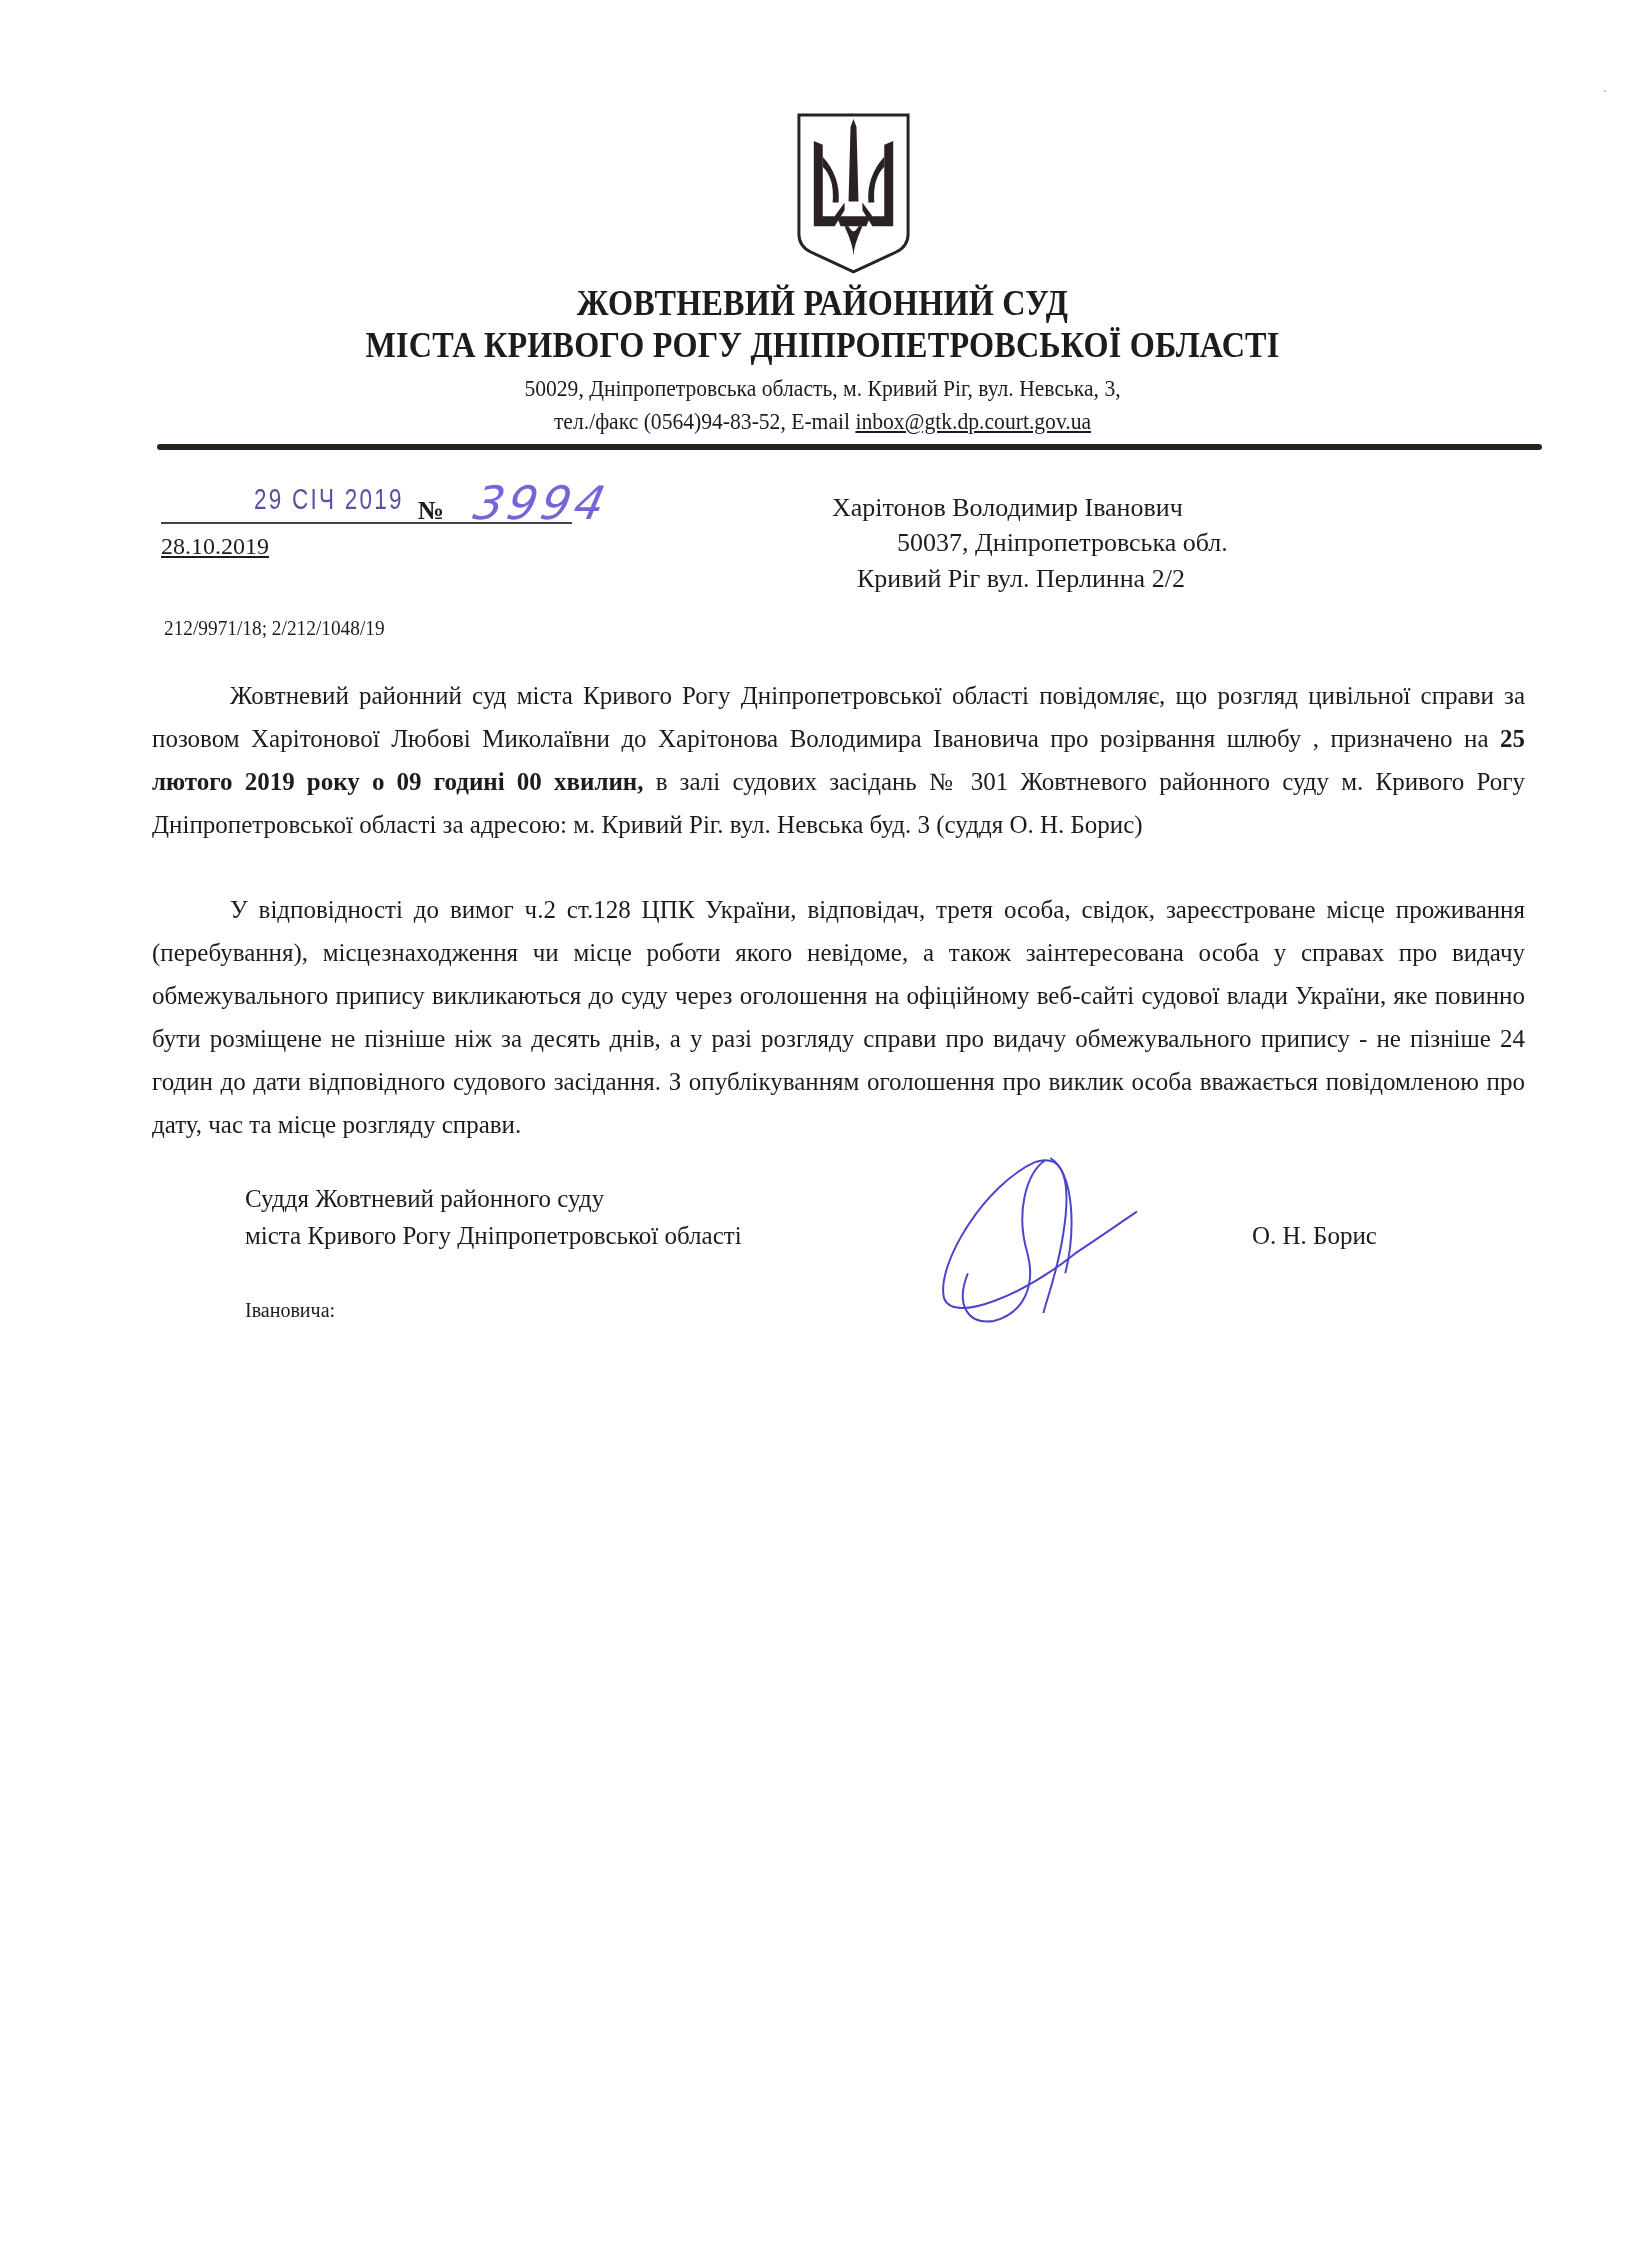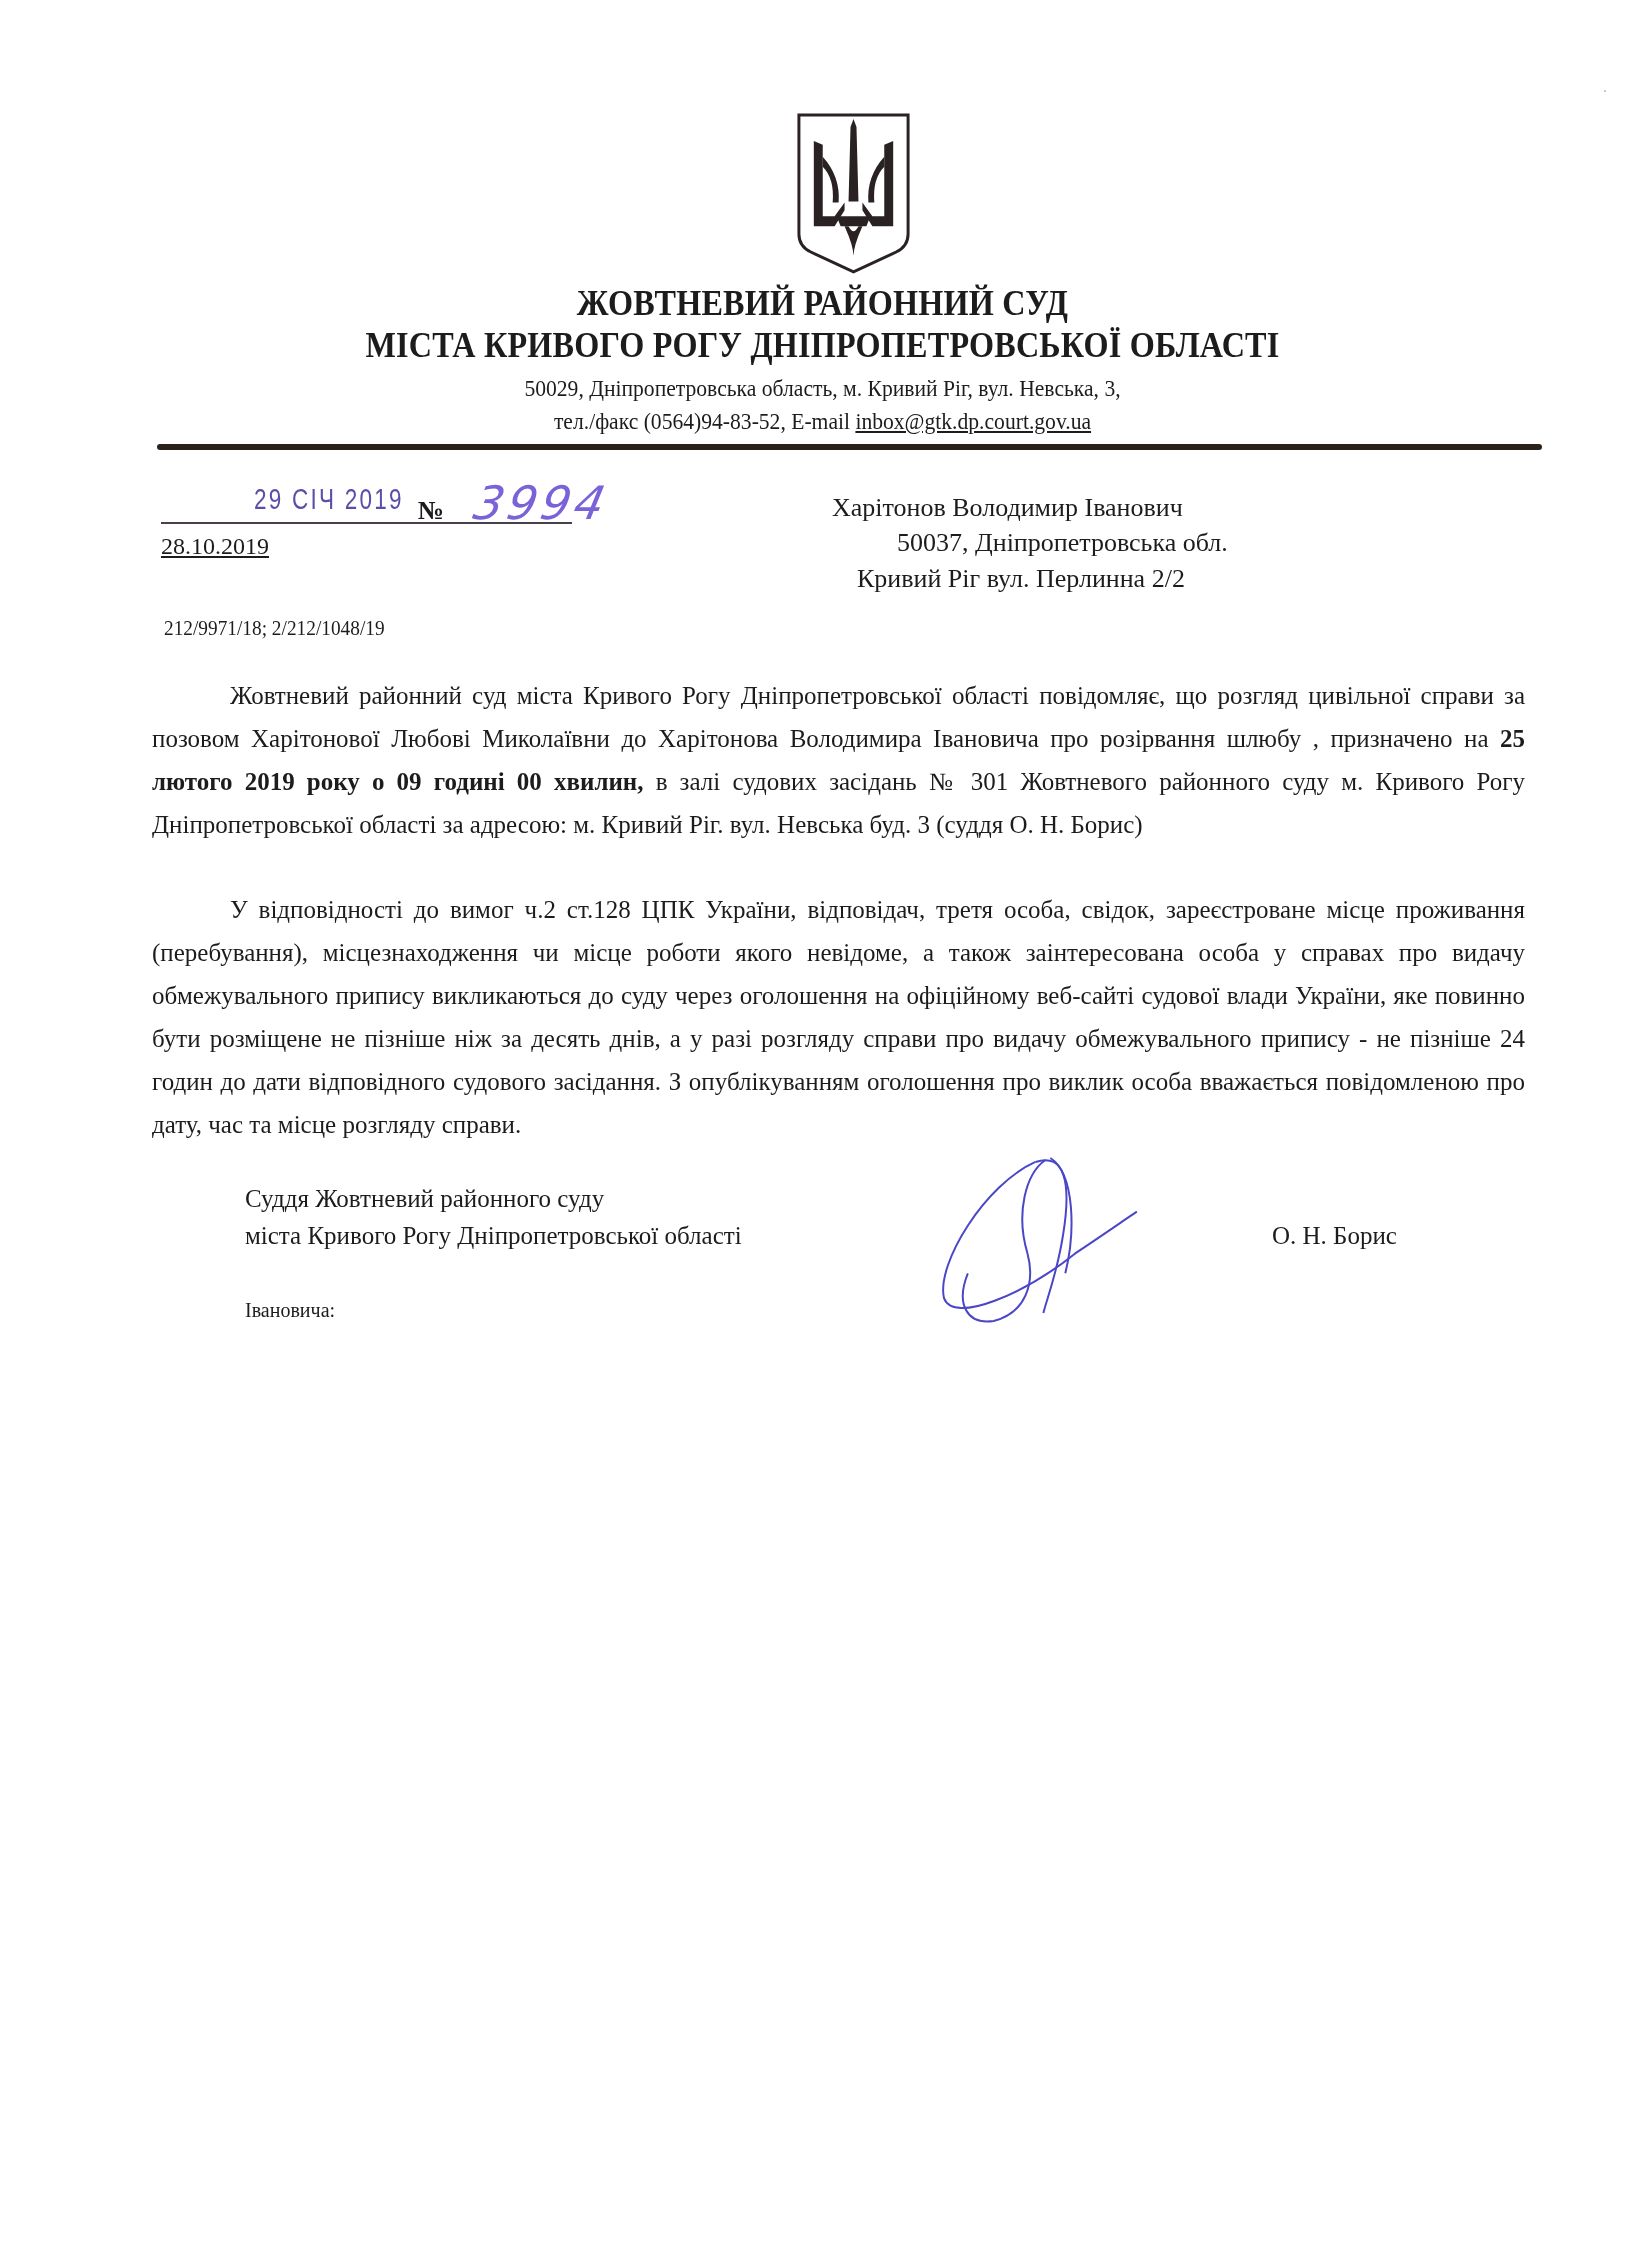--- a/index.html
+++ b/index.html
@@ -25,21 +25,21 @@
   #addressee-name { left:832px; top:493px;font-family:Liberation Serif, serif; }
   #addressee-line-1 { left:897px; top:528px; }
   #addressee-line-2 { left:857px; top:564px; }
   .para { left:152px; width:1373px; font-size:25px; line-height:43px; text-align:justify; text-indent:78px; transform:scaleX(1); }
   #paragraph-1 { top:674px; }
   #paragraph-2 { top:888px; }
   .para b { font-weight:bold; }
   .sig { font-size:25px; }
   #judge-title-1 { left:245px; top:1185px; }
   #judge-title-2 { left:245px; top:1222px; }
-  #judge-name { left:1252px; top:1222px;margin-left:20px; }
+  #judge-name { left:1252px; top:1222px; }
   #executor-label { left:245px; top:1299px; font-size:20px; }
   #signature { left:876px; top:1154px; width:299px; height:169px; }
   #edge-speck { left:1604px; top:90px; width:2px; height:2px; background:#ccc; }
 </style>
 </head>
 <body>
 
 <svg id="emblem" class="abs" viewBox="0 0 130 170">
   <path d="M10 8 H120 V128 Q120 140 108 146 L65 166 L22 146 Q10 140 10 128 Z" fill="none" stroke="#2a2222" stroke-width="3"></path>
   <g fill="#2a2222">

